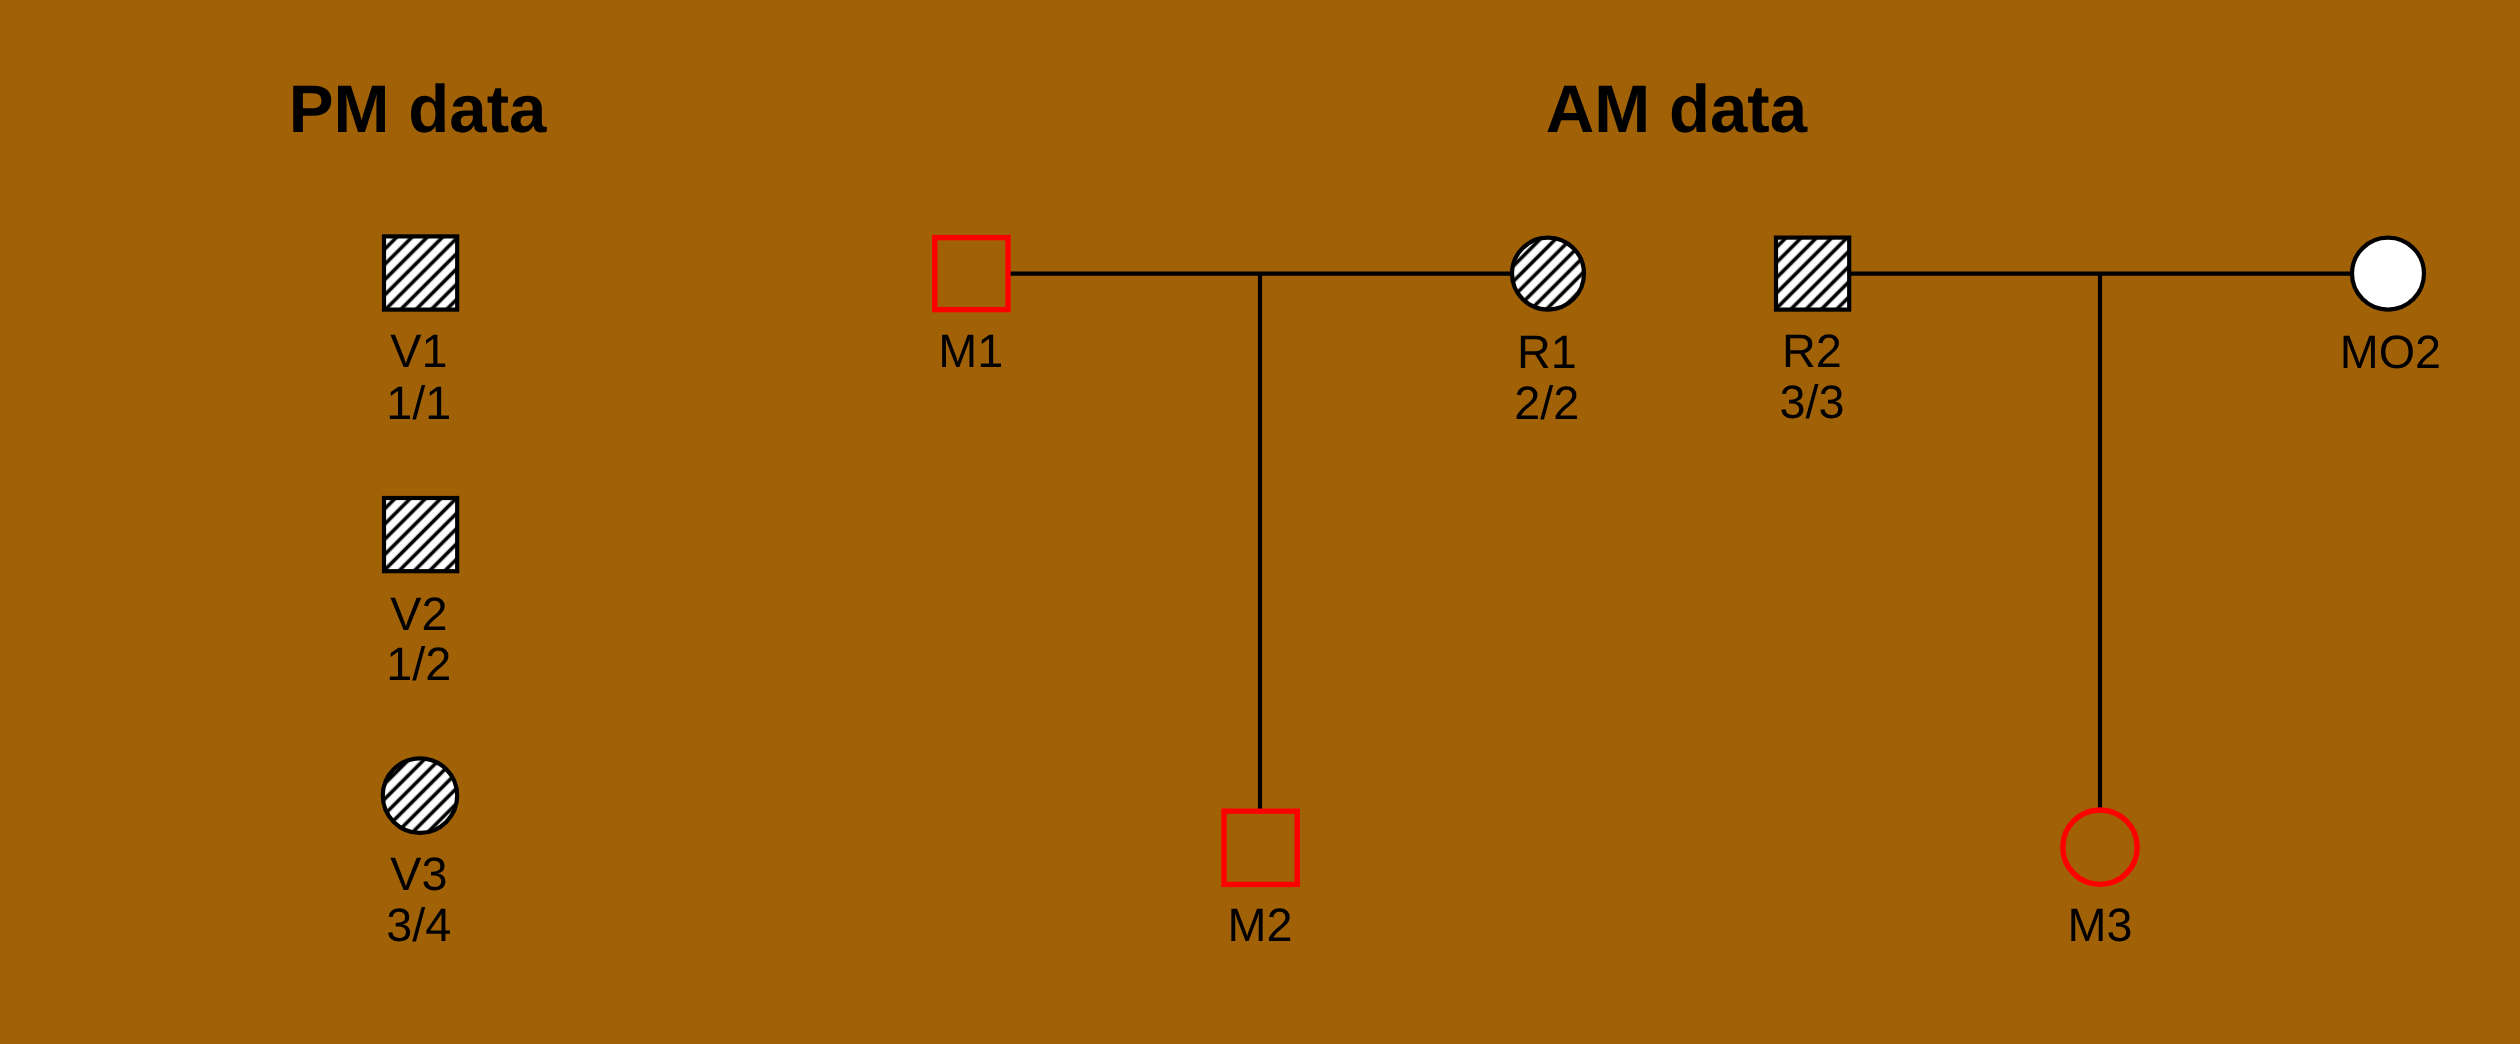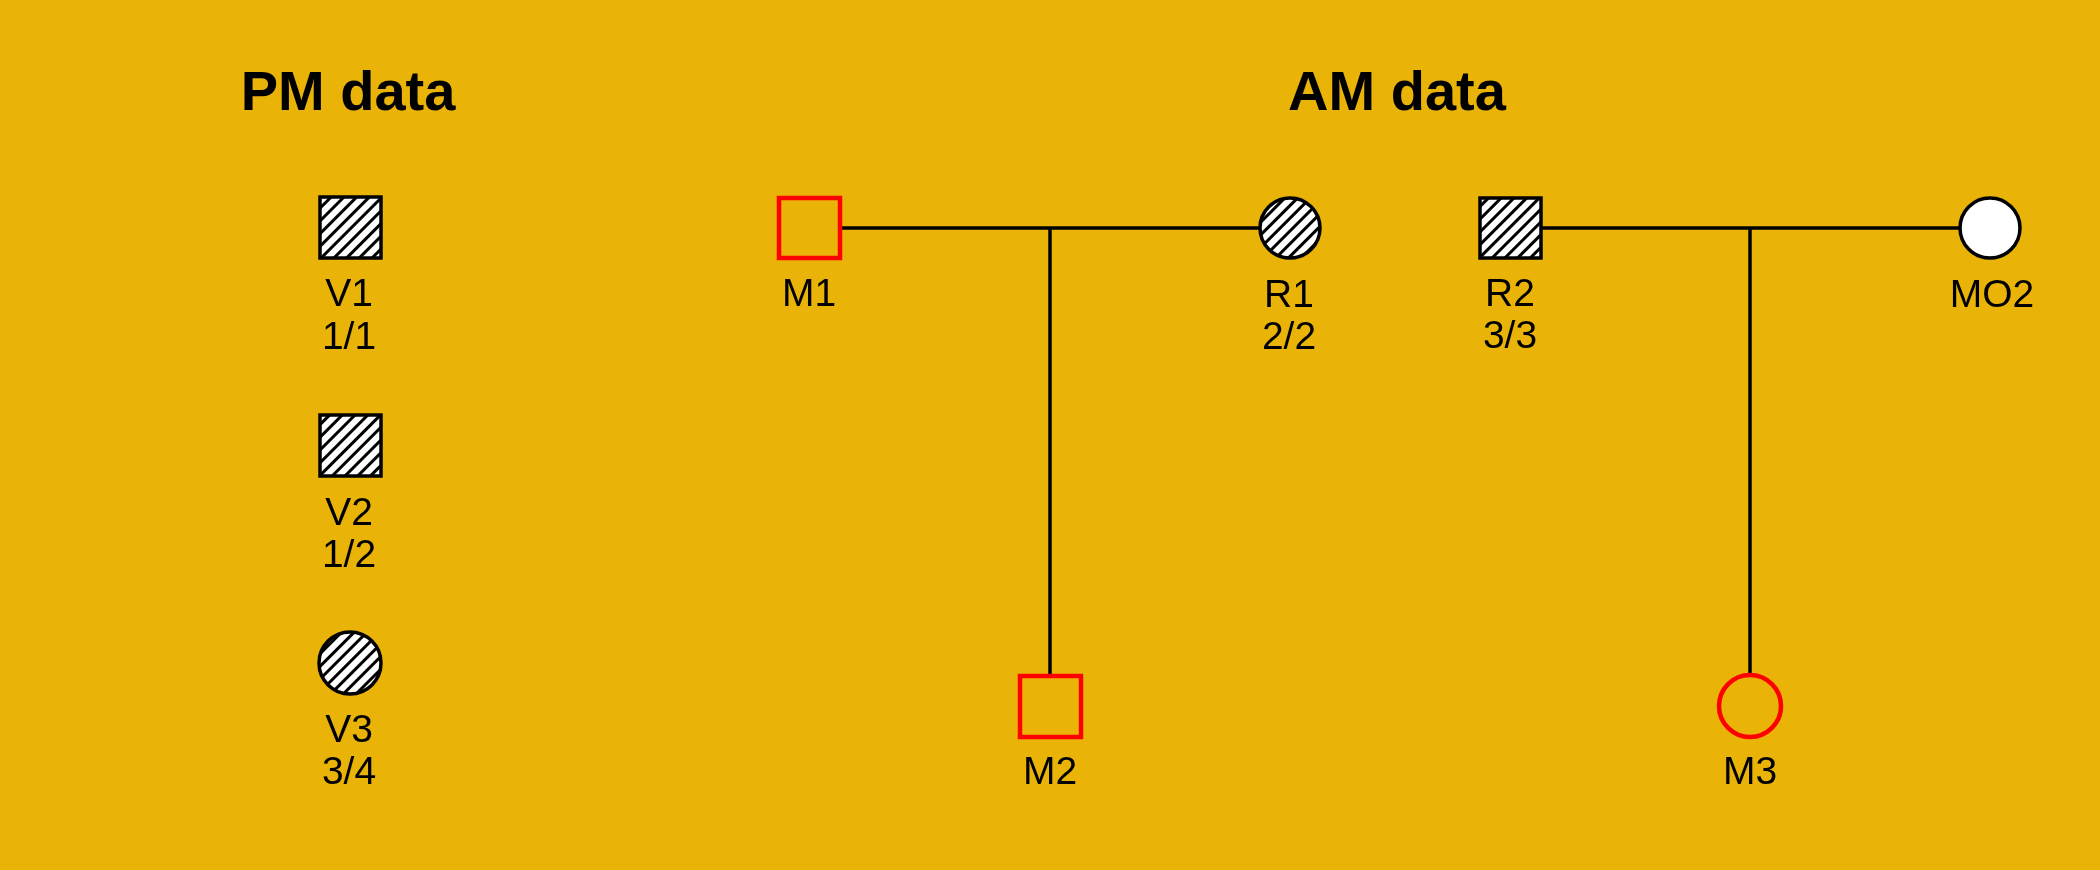--- a/index.html
+++ b/index.html
@@ -4,21 +4,21 @@
 <style>
   html, body {
     margin: 0;
     padding: 0;
     background: #ffffff;
   }
   .figure-wrap {
     position: relative;
     width: 2100px;
     height: 870px;
-    background: #eab308;
+    background: #a16207;
     font-family: "Liberation Sans", sans-serif;
   }
   svg text {
     font-family: "Liberation Sans", sans-serif;
     fill: #000000;
   }
   .panel-title {
     font-size: 56px;
     font-weight: bold;
   }

